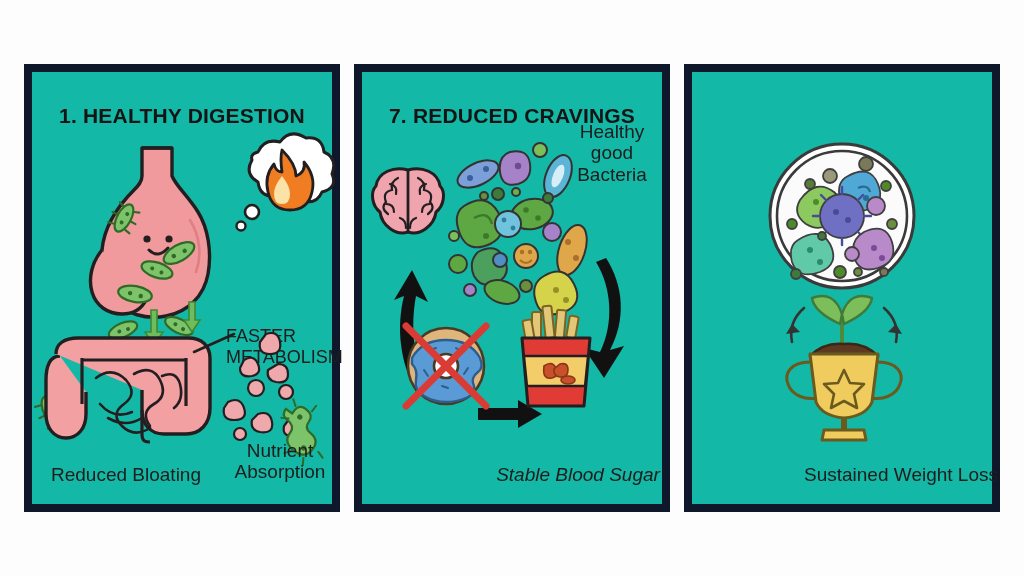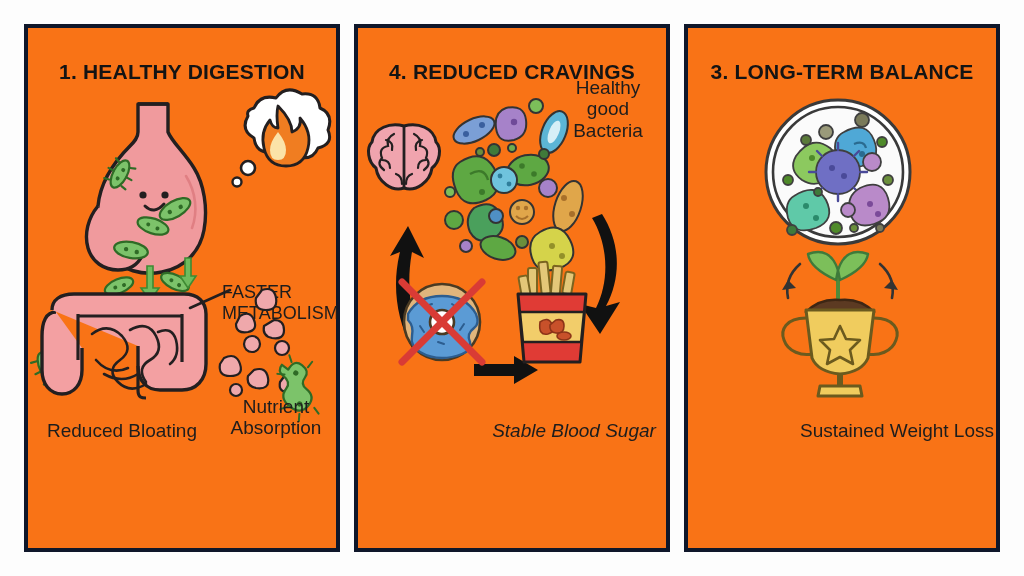--- a/index.html
+++ b/index.html
@@ -16,23 +16,23 @@
     display:flex;
     align-items:center;
     justify-content:center;
     gap:14px;
     padding:0 20px;
     box-sizing:border-box;
   }
   .panel{
     position:relative;
     width:316px;
-    height:528px;
-    background:#f97316;
-    border:4px solid #0f172a;
+    height:448px;
+    background:#14b8a6;
+    border:8px solid #0f172a;
     box-sizing:border-box;
     overflow:visible;
   }
   .panel-title{
     position:absolute;
     top:32px;left:0;right:0;
     text-align:center;
     font-weight:bold;
     font-size:21px;
     letter-spacing:.2px;
@@ -238,21 +238,21 @@
         </g>
       </svg>
     </div>
 
     <div class="caption" id="p1-cap-right">Nutrient
 Absorption</div>
     <div class="caption" id="p1-cap-left">Reduced Bloating</div>
   </div>
 
   <div class="panel">
-    <div class="panel-title">4. REDUCED CRAVINGS</div>
+    <div class="panel-title">7. REDUCED CRAVINGS</div>
 
     <div class="art" id="p2-brain">
       <svg width="80" height="76" viewBox="0 0 80 76">
         <path d="M40 6 C26 2 10 8 8 22 C2 28 4 42 12 48 C14 62 28 72 40 68
                  C52 72 66 62 68 48 C76 42 78 28 72 22 C70 8 54 2 40 6 Z" fill="#f0a4ae" stroke="#231f20" stroke-width="3" stroke-linejoin="round"></path>
         <line x1="40" y1="6" x2="40" y2="68" stroke="#231f20" stroke-width="2.8"></line>
         <g fill="none" stroke="#231f20" stroke-width="2.2" stroke-linecap="round">
           <path d="M30 14 q-8 4 -6 12 q-10 2 -6 12 q-6 6 2 12"></path>
           <path d="M22 20 q8 2 6 10"></path>
           <path d="M18 40 q8 0 8 8"></path>
@@ -366,21 +366,20 @@
       </svg>
     </div>
 
     <div class="caption" id="p2-bact-label">Healthy
 good
 Bacteria</div>
     <div class="caption" id="p2-cap-right">Stable Blood Sugar</div>
   </div>
 
   <div class="panel">
-    <div class="panel-title">3. LONG-TERM BALANCE</div>
 
     <div class="art" id="p3-dish">
       <svg width="152" height="152" viewBox="0 0 152 152">
         <circle cx="76" cy="76" r="72" fill="#ffffff" stroke="#3a3a3a" stroke-width="3"></circle>
         <circle cx="76" cy="76" r="65" fill="#fbfbfb" stroke="#3a3a3a" stroke-width="2.6"></circle>
         <g stroke="#3f3f3f" stroke-width="1.8">
           <path d="M34 60 q16 -22 34 -8 q14 12 2 26 q-14 16 -30 6 q-14 -10 -6 -24 z" fill="#8cc95f"></path>
           <circle cx="50" cy="62" r="3" fill="#4f8a2a" stroke="none"></circle>
           <circle cx="62" cy="72" r="3" fill="#4f8a2a" stroke="none"></circle>
           <path d="M82 36 q22 -12 30 8 q8 20 -12 26 q-22 6 -26 -12 q-4 -16 8 -22 z" fill="#4fa8d6"></path>

